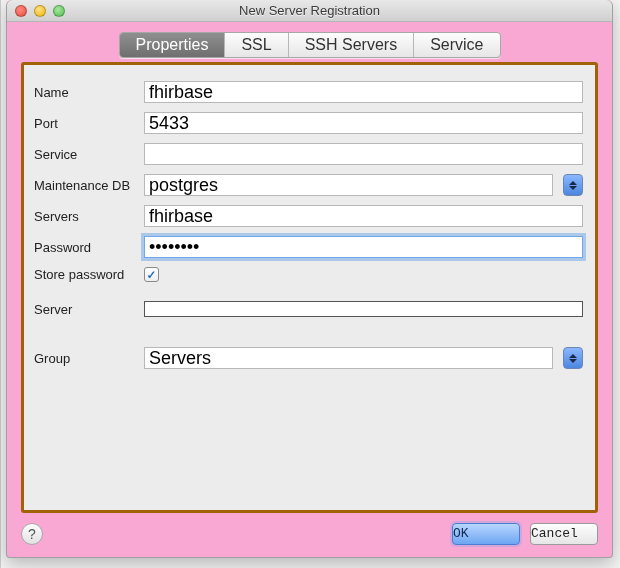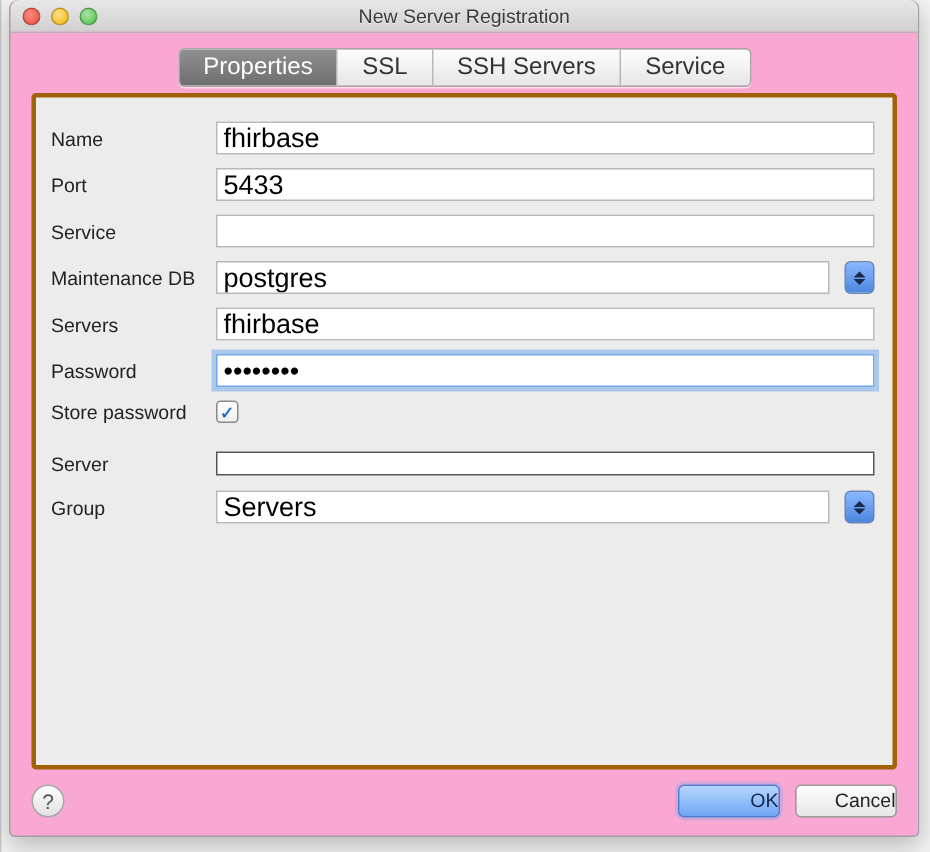--- a/index.html
+++ b/index.html
@@ -181,24 +181,25 @@
     font-size: 14px; color: #555;
   }
   .spacer { flex: 1; }
   .btn {
     min-width: 68px;
     height: 22px;
     border: 1px solid #9a9a9a;
     border-radius: 4px;
     background: linear-gradient(#fdfdfd,#e6e6e6);
     font-size: 13px;
-    text-align: right;
+    text-align: left;
     line-height: 20px;
     margin-left: 10px;
     color: #222;
+    font-family: Liberation Mono, monospace;
   }
   .btn.default {
     border: 1px solid #4d7fd1;
     background: linear-gradient(#b8d6ff,#6ea6f2);
     color: #102a52;
     box-shadow: 0 0 0 2px rgba(94,158,234,0.25);
   }
 </style>
 </head>
 <body>
@@ -281,21 +282,21 @@
       </div>
     </div>
 
     <div class="row">
       <div class="label">Server</div>
       <div class="control">
         <div class="colour-box"></div>
       </div>
     </div>
 
-    <div class="row" style="margin-top:10px;">
+    <div class="row" style="margin-top:30px;">
       <div class="label">Group</div>
       <div class="control combo">
         <input type="text" value="Servers" style="">
         <div class="combo-btn">
           <div class="tri-up"></div>
           <div class="tri-down"></div>
         </div>
       </div>
     </div>
 

